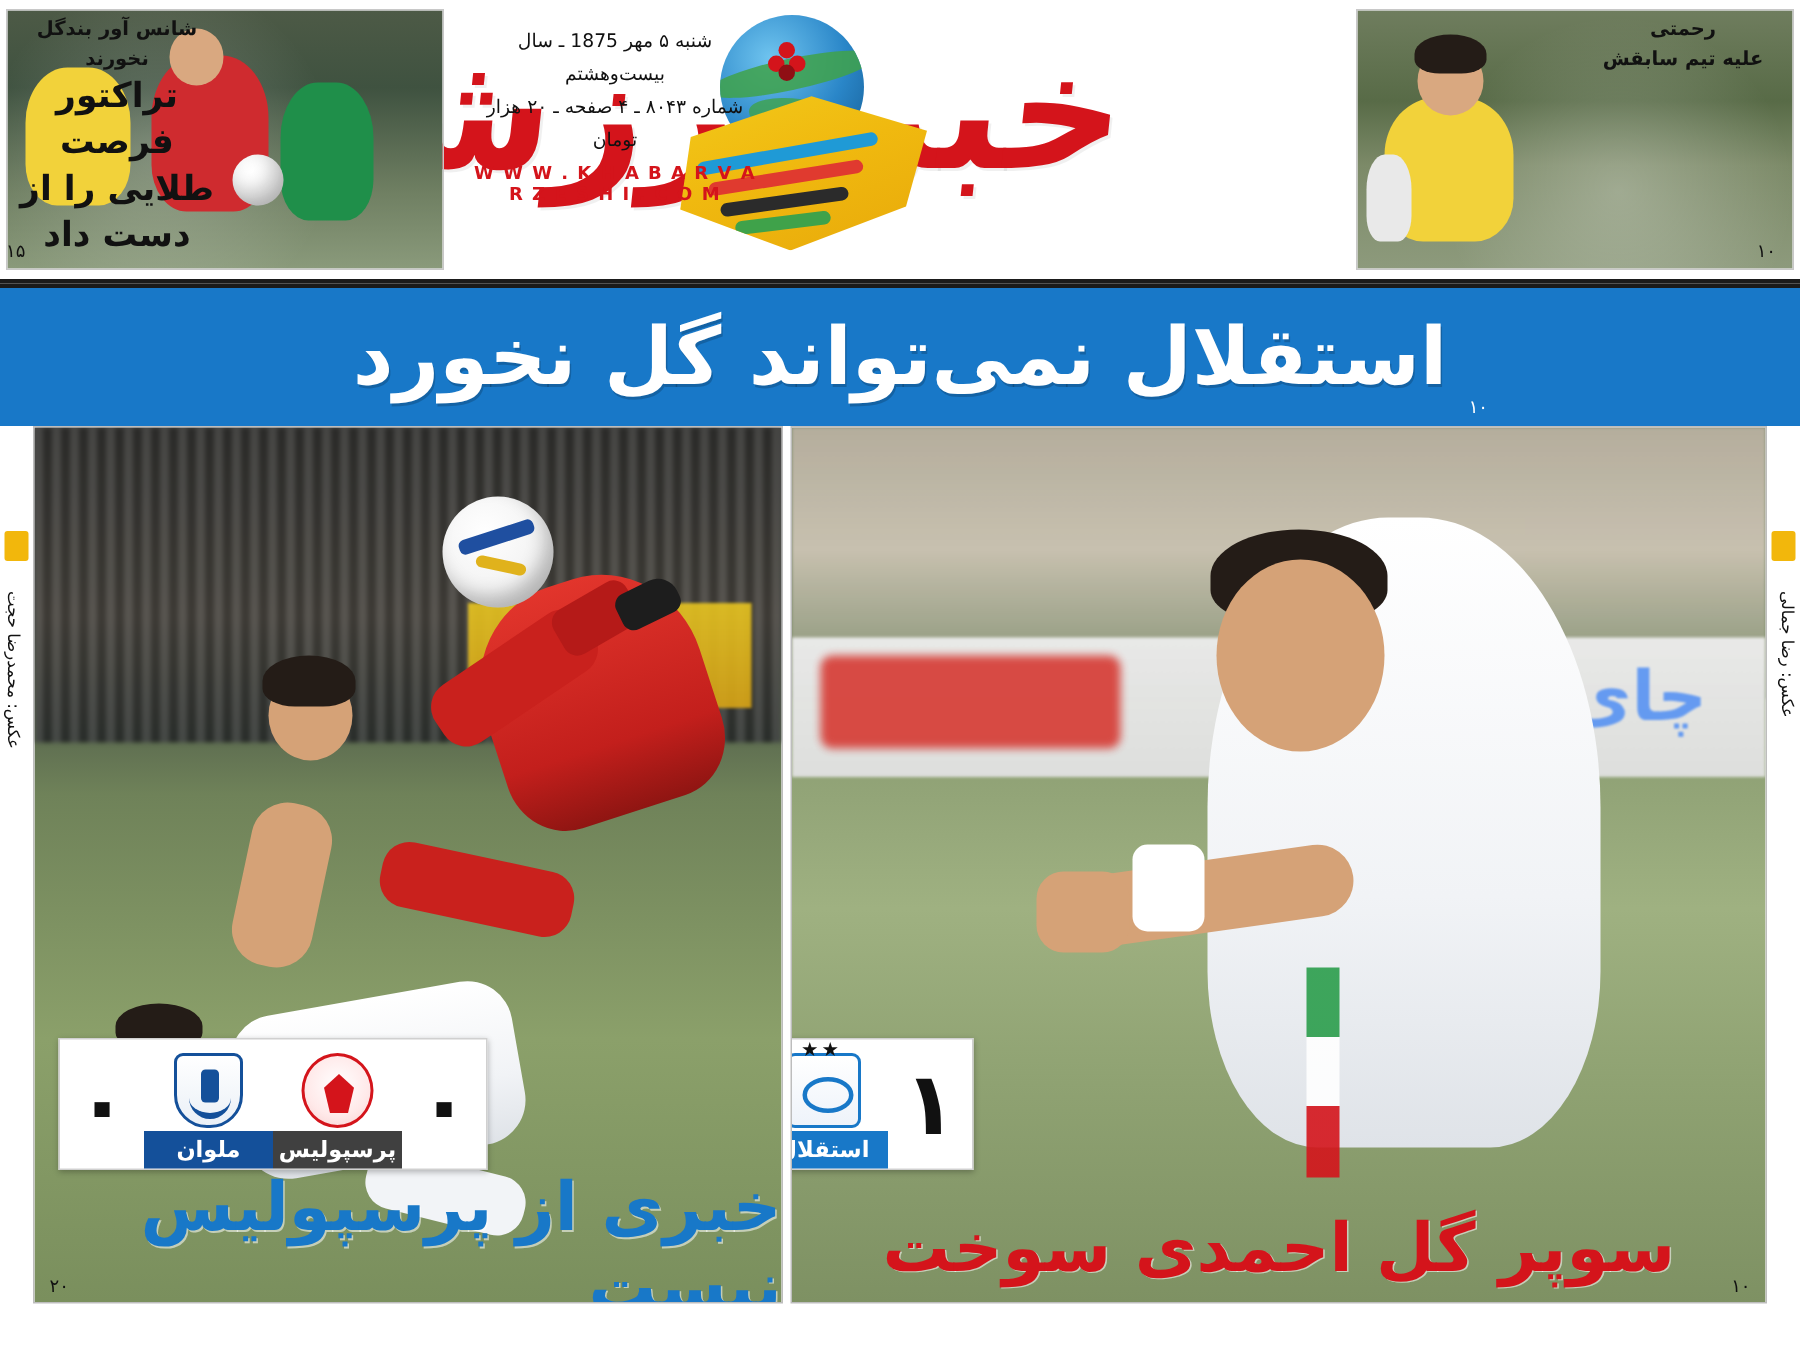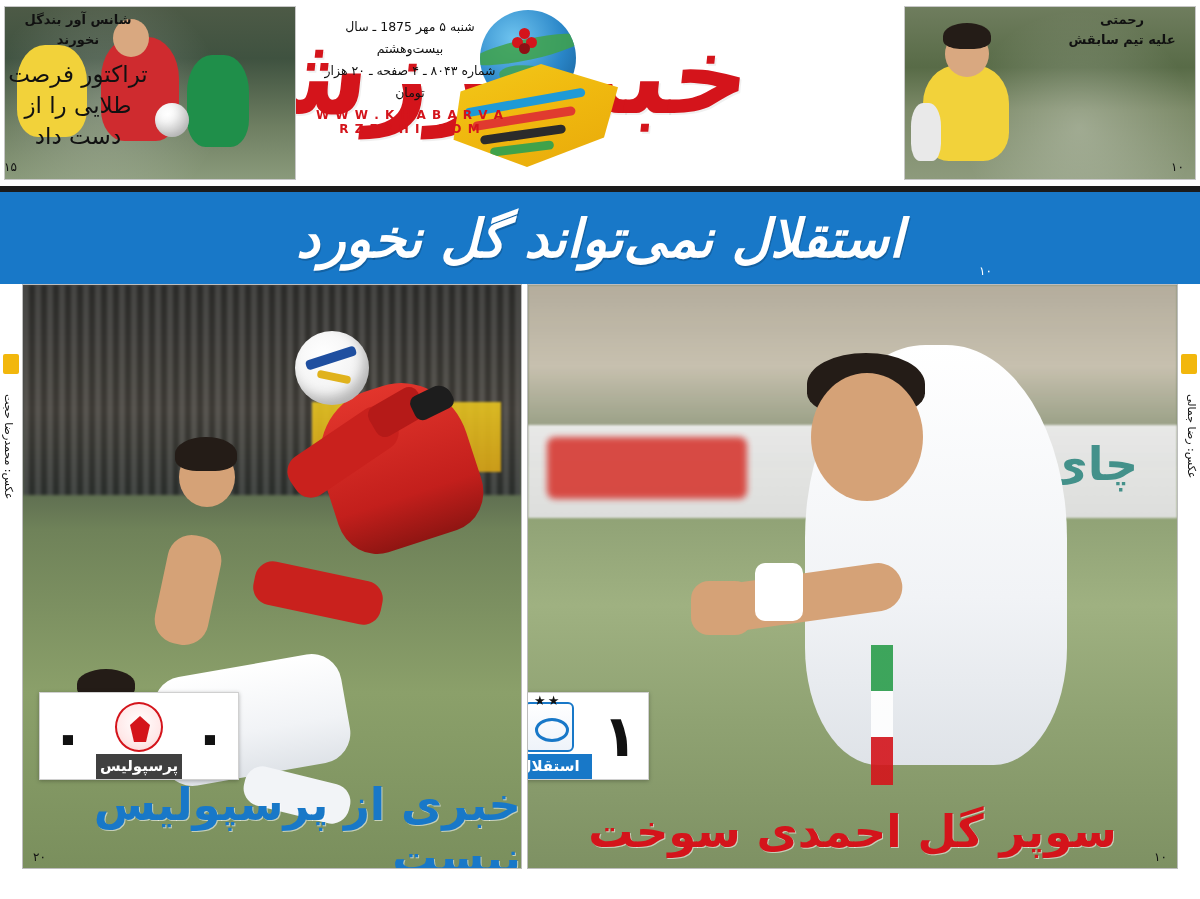--- a/index.html
+++ b/index.html
@@ -63,23 +63,23 @@
     text-align: center;
     z-index: 4;
   }
   .teaser-right .teaser-text { right: 8px; }
   .teaser-left .teaser-text { left: 8px; }
   .teaser-kicker {
     font-size: 13px; color: #111; line-height: 1.5;
     font-weight: bold; direction: rtl;
   }
   .teaser-head {
-    margin-top: 10px;
+    margin-top: 0;
     font-size: 23px; line-height: 1.35; color: #111;
-    font-weight: normal; direction: rtl;
+    font-weight: bold; direction: rtl;
   }
   .teaser-page {
     position: absolute;
     bottom: 12px;
     font-size: 12px; color: #111;
   }
   .teaser-right .teaser-page { right: 16px; }
   .teaser-left .teaser-page  { left: 4px; }
 
   
@@ -212,21 +212,20 @@
     position: relative;
     display: flex; align-items: center; justify-content: center;
   }
   .blue-bar .headline {
     color: #fff;
     font-size: 53px;
     font-weight: bold;
     direction: rtl;
     letter-spacing: -1px;
     text-shadow: 1px 2px 0 rgba(0,0,0,.18);
-    font-style: italic;
   }
   .blue-bar .page-ref {
     position: absolute; right: 208px; bottom: 6px;
     color: #fff; font-size: 12px;
   }
 
   
   .main {
     position: relative;
     width: 1200px; height: 585px;
@@ -285,21 +284,21 @@
     filter: blur(1.2px);
     opacity: .95;
   }
   .ad-red-blob {
     position: absolute; left: 3%; top: 26%;
     width: 200px; height: 62px; border-radius: 8px;
     background: #d63a33; filter: blur(3px); opacity: .9;
   }
   .ad-text {
     position: absolute; right: 6%; top: 26%;
-    font-size: 46px; color: #0f766e; direction: rtl; filter: blur(.6px);
+    font-size: 46px; color: #3b82f6; direction: rtl; filter: blur(.6px);
     opacity: .75; font-weight: bold;
   }
   .pitch-b {
     position: absolute; inset: 0;
     background: linear-gradient(180deg, #4a4a48 0%, #3c4440 22%, #6f8259 42%, #8ba06a 70%, #7a8f5d 100%);
   }
   .crowd {
     position: absolute; left:0; top:0; width:100%; height: 36%;
     background:
       repeating-linear-gradient(90deg, rgba(255,255,255,.10) 0 6px, rgba(0,0,0,.12) 6px 12px),
@@ -602,20 +601,26 @@
       </div>
 
       <div class="scorebox" style="left:16px; bottom:88px;">
         <div class="score-num">۰</div>
         <div class="team">
           <div class="crest">
             <div class="crest-perspolis"></div>
           </div>
           <div class="tname red">پرسپولیس</div>
         </div>
+        <div class="team">
+          <div class="crest">
+            <div class="crest-malavan"></div>
+          </div>
+          <div class="tname navy">ملوان</div>
+        </div>
         <div class="score-num">۰</div>
       </div>
 
       <div class="bottom-caption cap-left" style="width:100%;">
         <div class="cap-text-blue">خبری از پرسپولیس نیست</div>
         <div class="cap-page">۲۰</div>
       </div>
     </div>
 
     <div class="side-rail rail-left">

